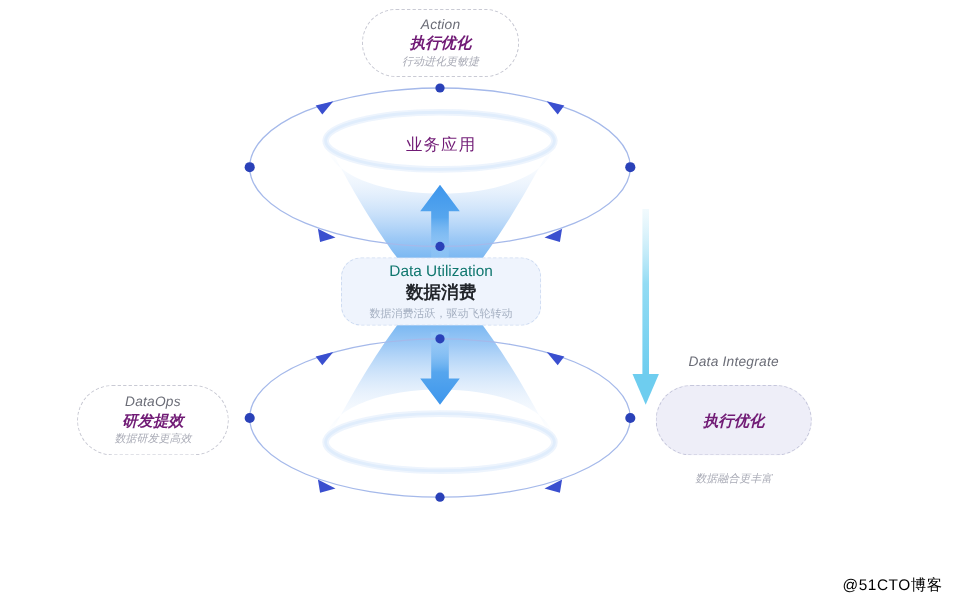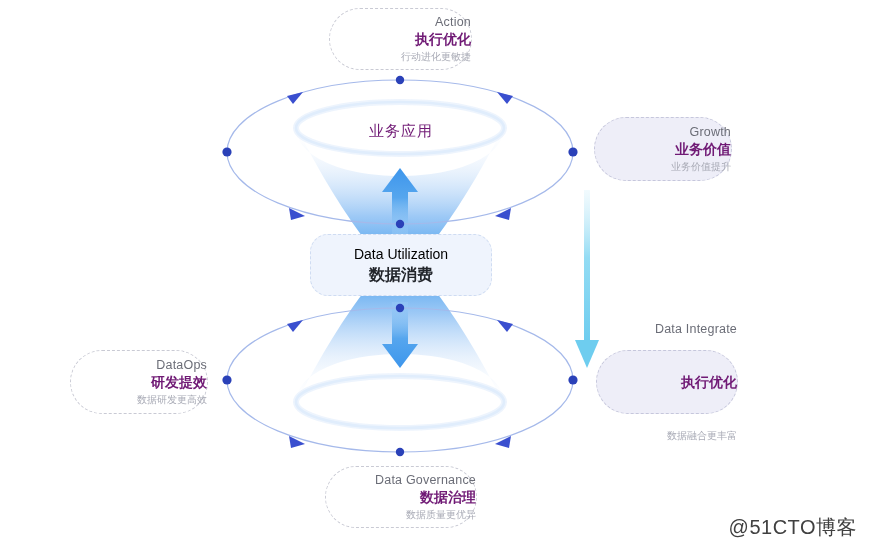--- a/index.html
+++ b/index.html
@@ -24,26 +24,27 @@
     width: 873px;
     height: 553px;
   }
 
   
   .pill {
     position: absolute;
     box-sizing: border-box;
     display: flex;
     flex-direction: column;
-    align-items: flex-end;
+    align-items: center;
     justify-content: center;
     text-align: center;
     border-radius: 40px;
     border: 1px dashed #c9cad4;
     background: transparent;
+    font-style: italic;
   }
   .pill.tinted {
     background: #eeeef8;
     border: 1px dashed #c6c7dc;
   }
   .pill .en {
     font-size: 12.5px;
     color: #6b6d77;
     line-height: 1.35;
     letter-spacing: .2px;
@@ -83,21 +84,21 @@
     flex-direction: column;
     align-items: center;
     justify-content: center;
     text-align: center;
     border-radius: 18px;
     background: #eff4fd;
     border: 1px dashed #cfdcf2;
   }
   #badge-center .en {
     font-size: 14px;
-    color: #000000;
+    color: #0f766e;
     line-height: 1.35;
     white-space: nowrap;
   }
   #badge-center .cn {
     font-size: 16px;
     font-weight: bold;
     color: #23262c;
     line-height: 1.35;
     white-space: nowrap;
   }
@@ -119,22 +120,22 @@
     white-space: nowrap;
   }
   #caption-top    { left: 301px; top: 122px; }
   #caption-bottom { left: 301px; top: 377px; }
 
   
   #watermark {
     position: absolute;
     right: 16px;
     bottom: 12px;
-    font-size: 20px;
-    color: #404040;
+    font-size: 14px;
+    color: #000000;
     letter-spacing: .5px;
     white-space: nowrap;
   }
 </style>
 </head>
 <body>
 
 <div id="stage">
 
   <svg id="flywheel-svg" viewBox="0 0 873 553">
@@ -246,48 +247,39 @@
       <rect x="584" y="190" width="6" height="150" fill="url(#sideArrowGrad)"></rect>
       <path d="M 587 368 L 575 340 L 599 340 Z" fill="#6ecdef"></path>
     </g>
   </svg>
 
   <div class="funnel-caption" id="caption-top">业务应用</div>
 
   <div id="badge-center">
     <div class="en">Data Utilization</div>
     <div class="cn">数据消费</div>
+    <div class="sub">数据消费活跃，驱动飞轮转动</div>
   </div>
 
   <div class="pill" id="pill-action">
     <div class="en">Action</div>
     <div class="cn">执行优化</div>
     <div class="sub">行动进化更敏捷</div>
   </div>
 
 
-  <div class="pill tinted" id="pill-growth">
-    <div class="en">Growth</div>
-    <div class="cn">业务价值</div>
-    <div class="sub">业务价值提升</div>
-  </div>
 
   <div class="pill" id="pill-dataops">
     <div class="en">DataOps</div>
     <div class="cn">研发提效</div>
     <div class="sub">数据研发更高效</div>
   </div>
 
   <div class="pill tinted" id="pill-integrate">
     <div class="en">Data Integrate</div>
     <div class="cn">执行优化</div>
     <div class="sub">数据融合更丰富</div>
   </div>
 
-  <div class="pill" id="pill-governance">
-    <div class="en">Data Governance</div>
-    <div class="cn">数据治理</div>
-    <div class="sub">数据质量更优异</div>
-  </div>
 
   <div id="watermark">@51CTO博客</div>
 
 </div>
 
 </body></html>

